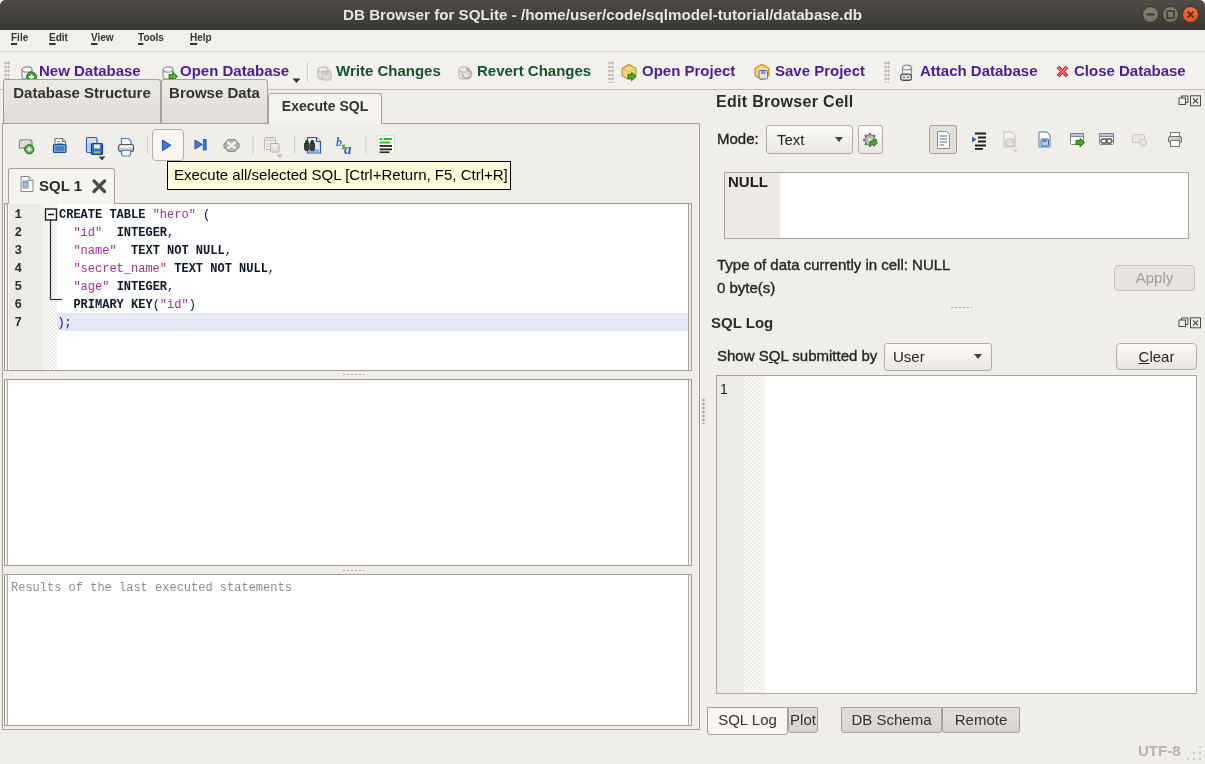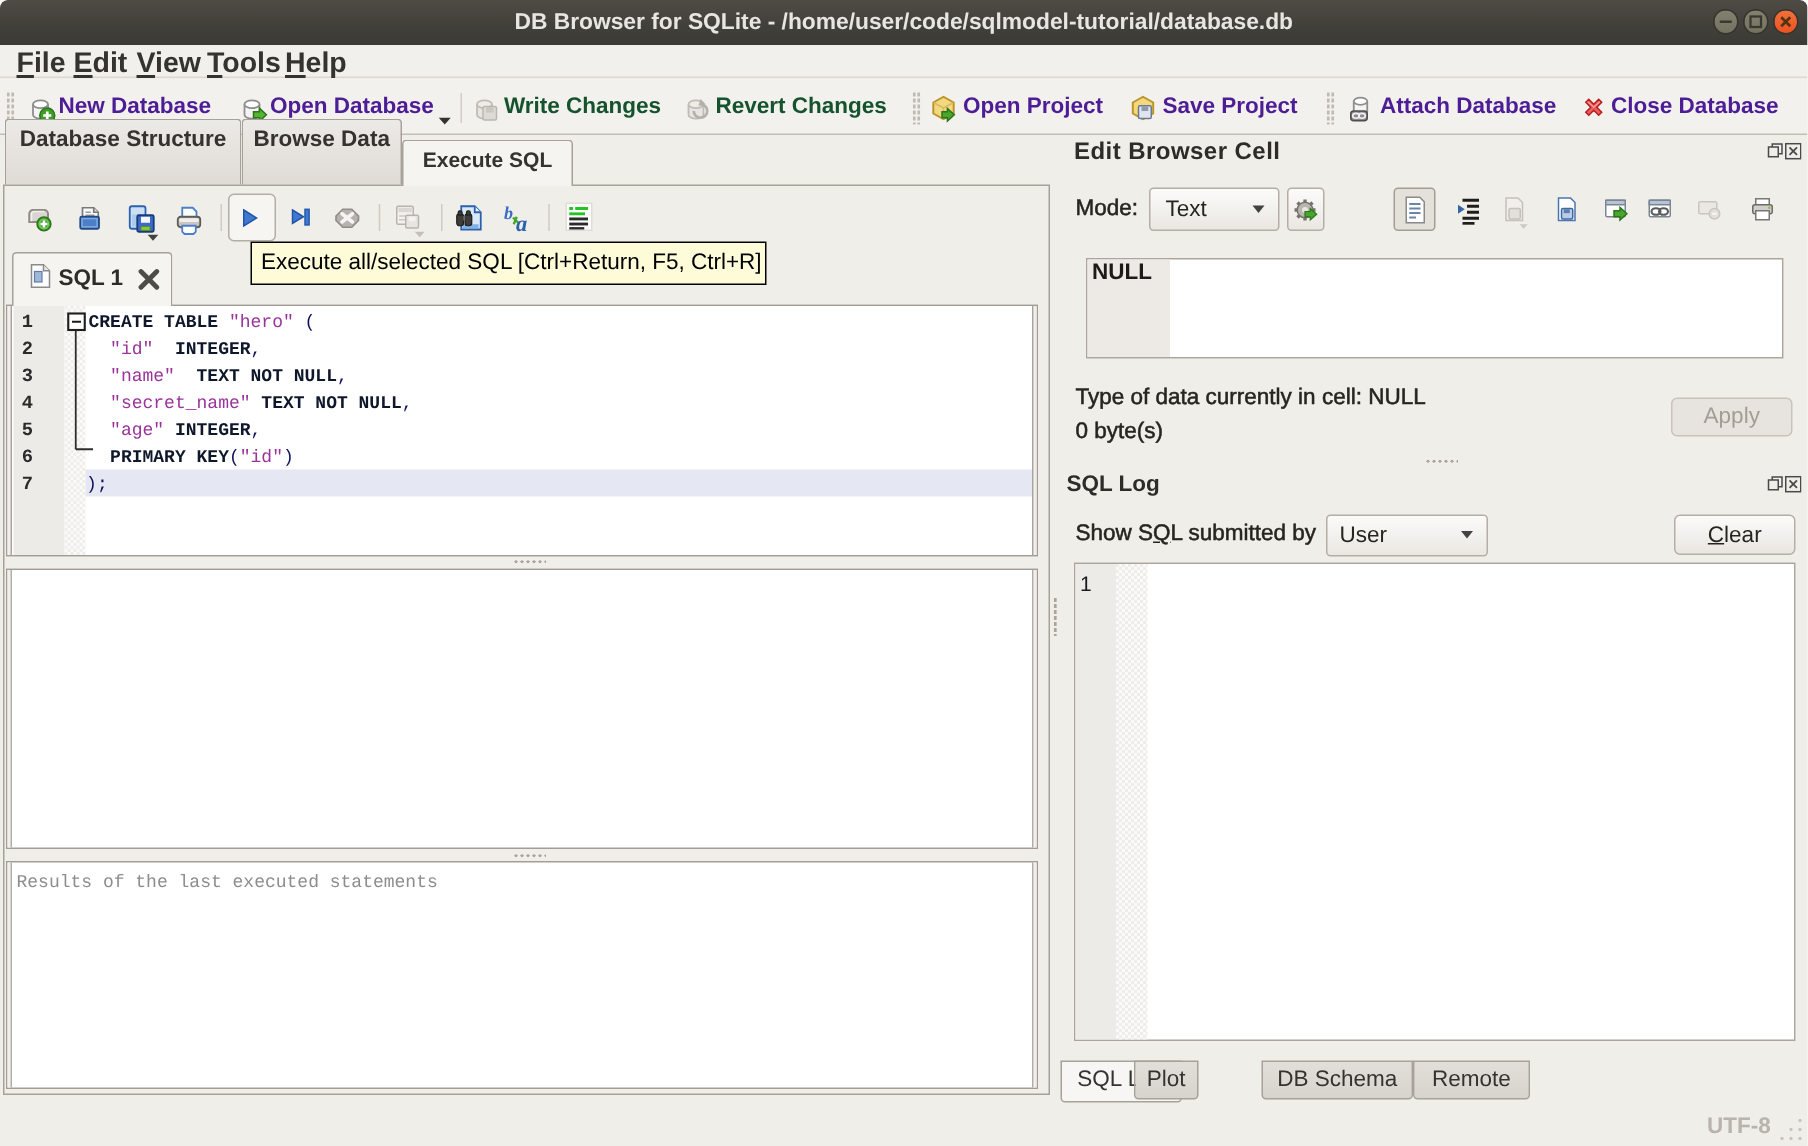--- a/index.html
+++ b/index.html
@@ -17,21 +17,21 @@
     color:#e8e6e3; font-size:15.2px; font-weight:bold; letter-spacing:0px; }
   .winbtn { position:absolute; top:6px; width:17px; height:17px; border-radius:50%;
     border:1px solid #35332d; }
   #btn-min { left:1142px; background:linear-gradient(#82806f, #74725f); }
   #btn-max { left:1162px; background:linear-gradient(#82806f, #74725f); }
   #btn-close { left:1182px; background:linear-gradient(#f2703d, #ea5320); }
 
   
   #menubar { position:absolute; left:0; top:30px; width:1205px; height:22px;
     background:#f2f0ec; border-bottom:1px solid #dbd7d1; }
-  .menu { position:absolute; top:2px; font-size:19px; font-weight:bold; color:#35332f;text-align:right; }
+  .menu { position:absolute; top:2px; font-size:10px; font-weight:bold; color:#35332f;text-align:right; }
   .menu u { text-decoration-thickness:2px; text-underline-offset:2px; }
 
   
   #toolbar { position:absolute; left:0; top:53px; width:1205px; height:37px;
     background:#f3f1ed; border-bottom:1px solid #c3bdb5; }
   .tbtxt { position:absolute; top:9px; font-size:15px; font-weight:bold; color:#4c1d95; }
   .tbtxt.dis { color:#14532d; }
   .handle { position:absolute; top:8px; width:6px; height:22px;
     background-image:radial-gradient(#c0bbb2 1px, transparent 1.2px);
     background-size:3px 4px; }
@@ -483,21 +483,21 @@
   </div>
   <div class="btn normal" style="left:1116px; top:343px; width:81px; height:27px; padding-top:4px;"><u>C</u>lear</div>
 
   <div class="abs" style="left:716px; top:375px; width:481px; height:319px; background:#fff; border:1px solid #aba59d;">
     <div class="abs" style="left:0; top:0; width:27px; height:317px; background:#edebe7;"></div>
     <div class="abs checker" style="left:27px; top:0; width:21px; height:317px;"></div>
     <div class="abs" style="left:3px; top:5px; font-size:14px; color:#1a1a1a;">1</div>
   </div>
 
   <div class="btab active" style="left:707px; width:81px;">SQL Log</div>
-  <div class="btab" style="left:756px; width:43px;">Plot</div>
+  <div class="btab" style="left:788px; width:30px;">Plot</div>
   <div class="btab" style="left:841px; width:101px;">DB Schema</div>
   <div class="btab" style="left:942px; width:78px;">Remote</div>
 
   <div id="statusutf">UTF-8</div>
   <div class="abs" style="left:702px; top:398px; width:3px; height:26px; background-image:radial-gradient(#aaa49c 1px, transparent 1.2px); background-size:3px 4px;"></div>
   <svg class="abs" style="left:1186px; top:745px" width="17" height="17" viewBox="0 0 17 17">
     <g fill="#c9c4bd">
       <circle cx="14" cy="2" r="1.1"></circle>
         <circle cx="14" cy="8" r="1.1"></circle>
         <circle cx="8" cy="8" r="1.1"></circle>

